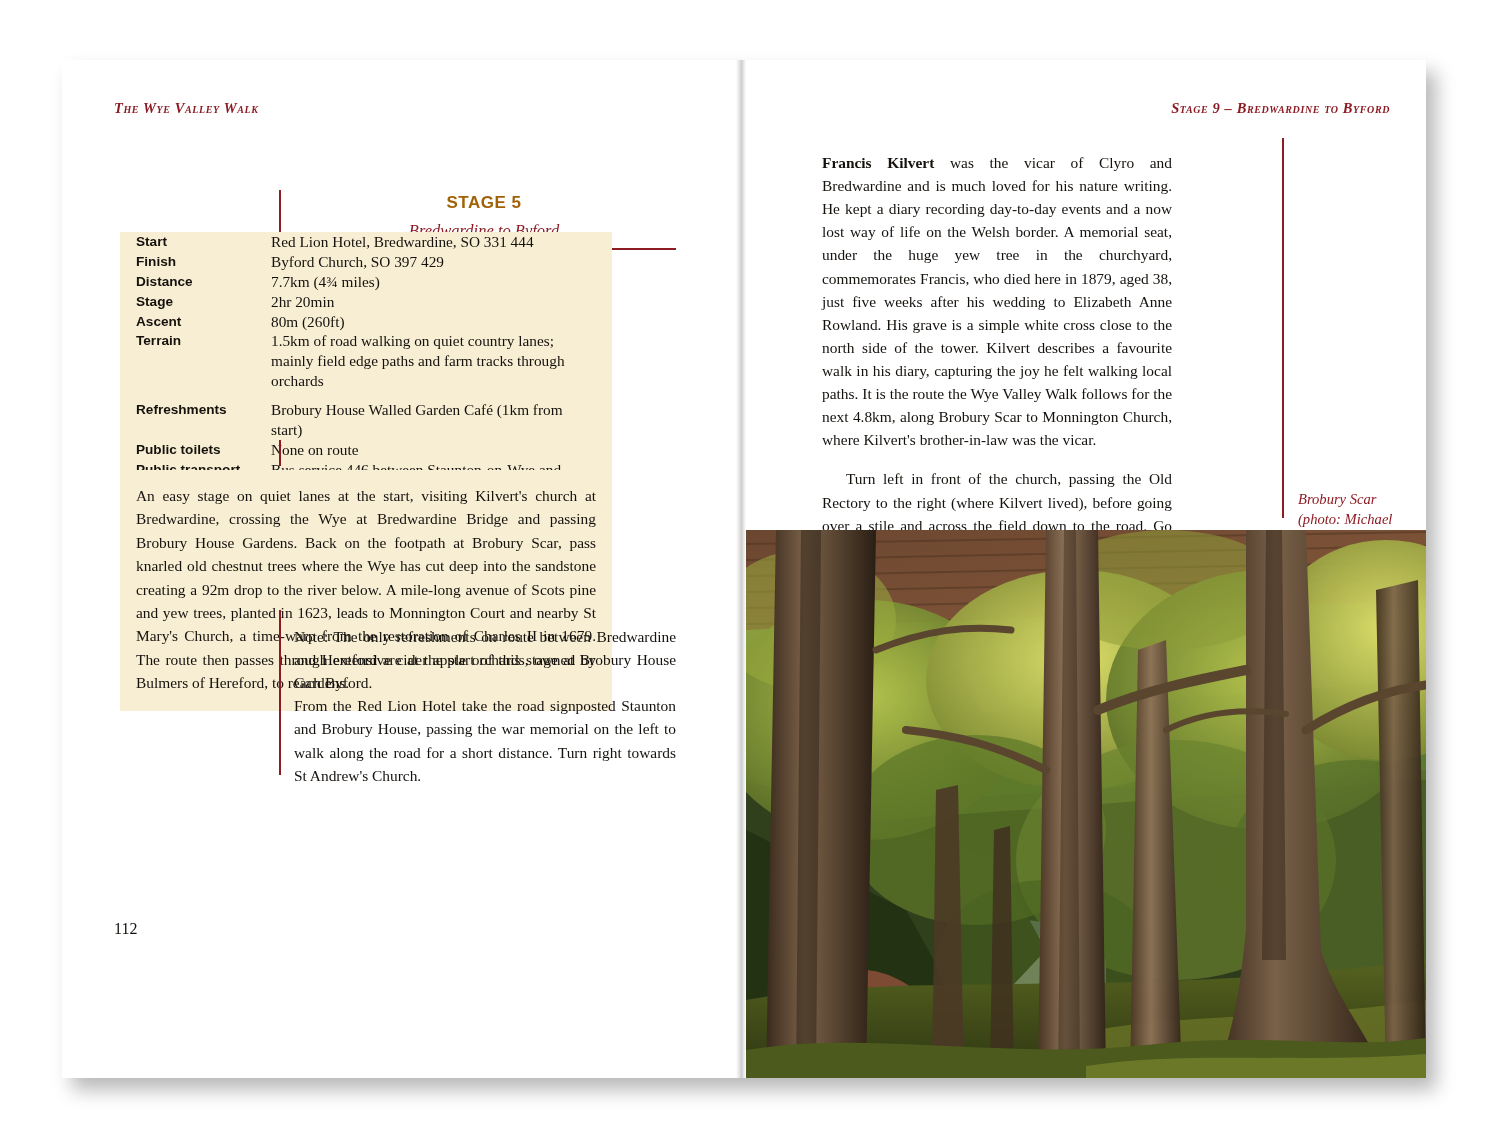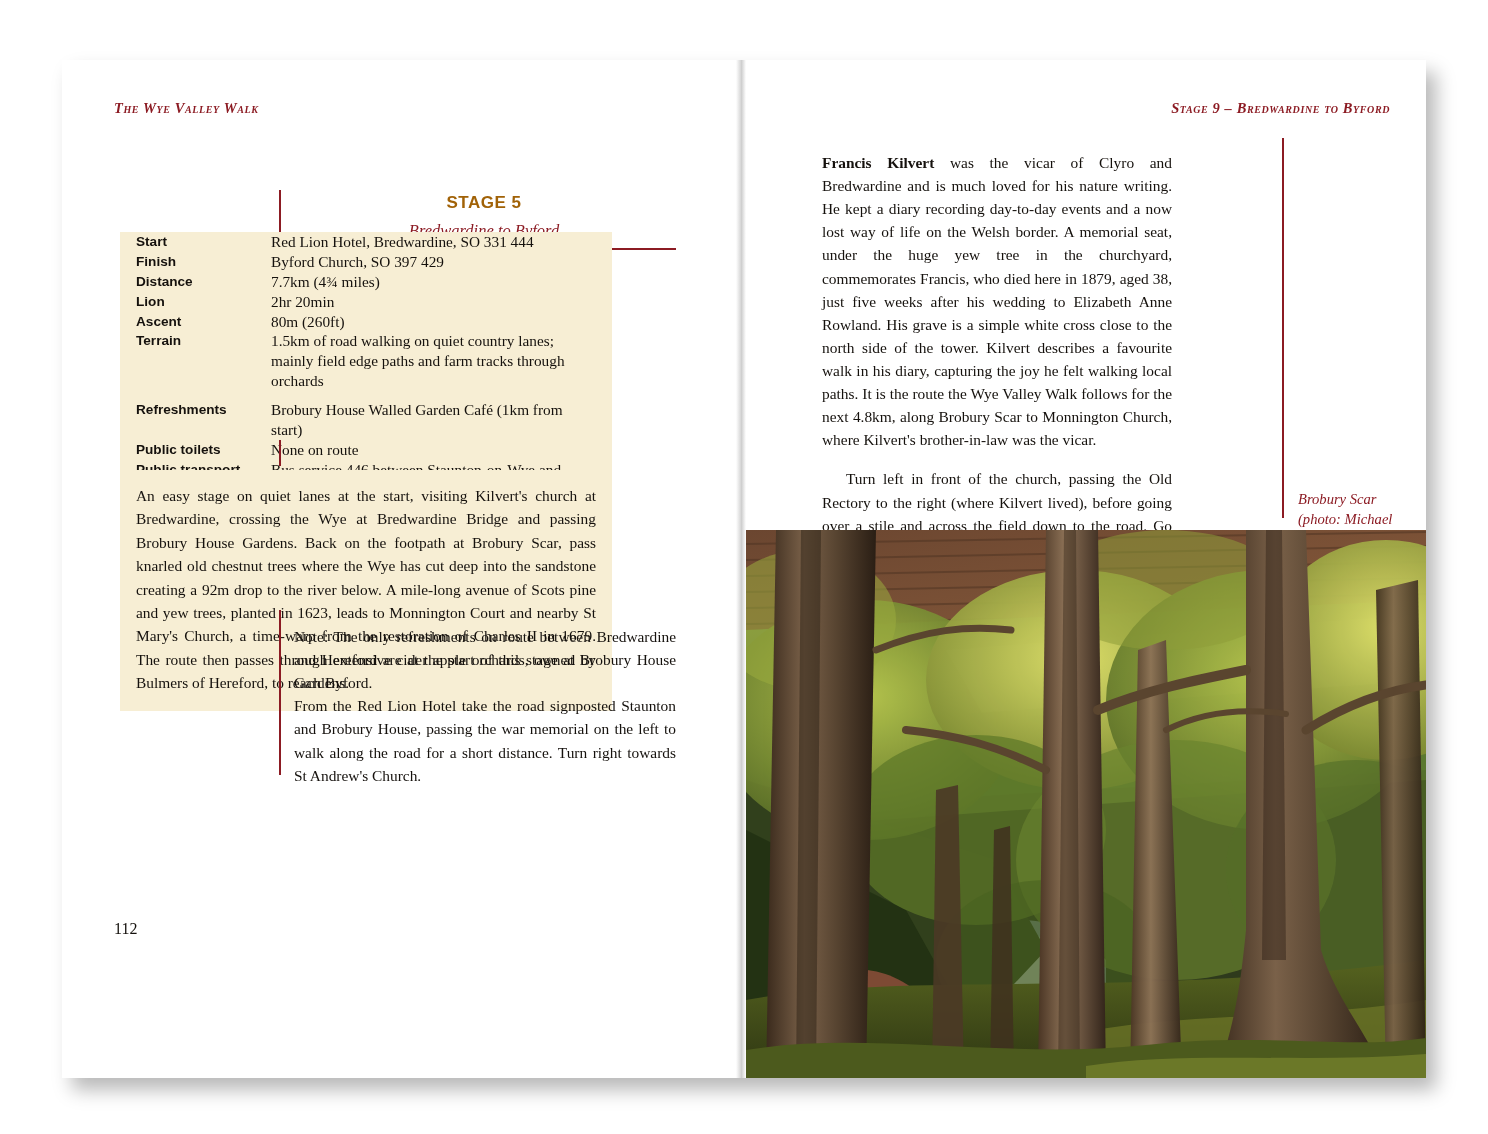--- a/index.html
+++ b/index.html
@@ -279,21 +279,21 @@
       </div>
       <div class="info-row">
         <div class="info-label">Finish</div>
         <div class="info-value">Byford Church, SO 397 429</div>
       </div>
       <div class="info-row">
         <div class="info-label">Distance</div>
         <div class="info-value">7.7km (4¾ miles)</div>
       </div>
       <div class="info-row">
-        <div class="info-label">Lion</div>
+        <div class="info-label">Stage</div>
         <div class="info-value">2hr 20min</div>
       </div>
       <div class="info-row">
         <div class="info-label">Ascent</div>
         <div class="info-value">80m (260ft)</div>
       </div>
       <div class="info-row">
         <div class="info-label">Terrain</div>
         <div class="info-value">1.5km of road walking on quiet country lanes; mainly field edge paths and farm tracks through orchards</div>
       </div>

